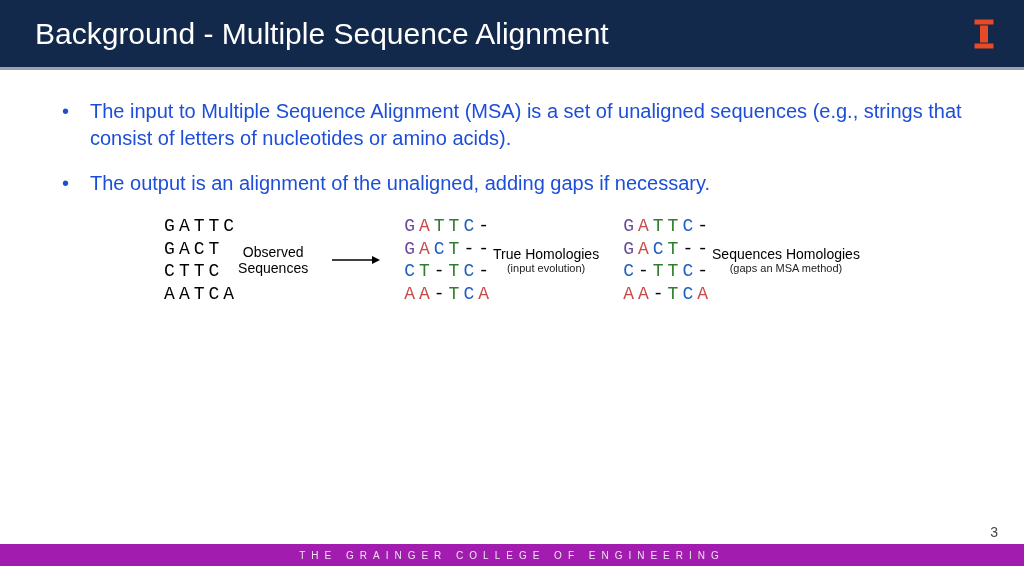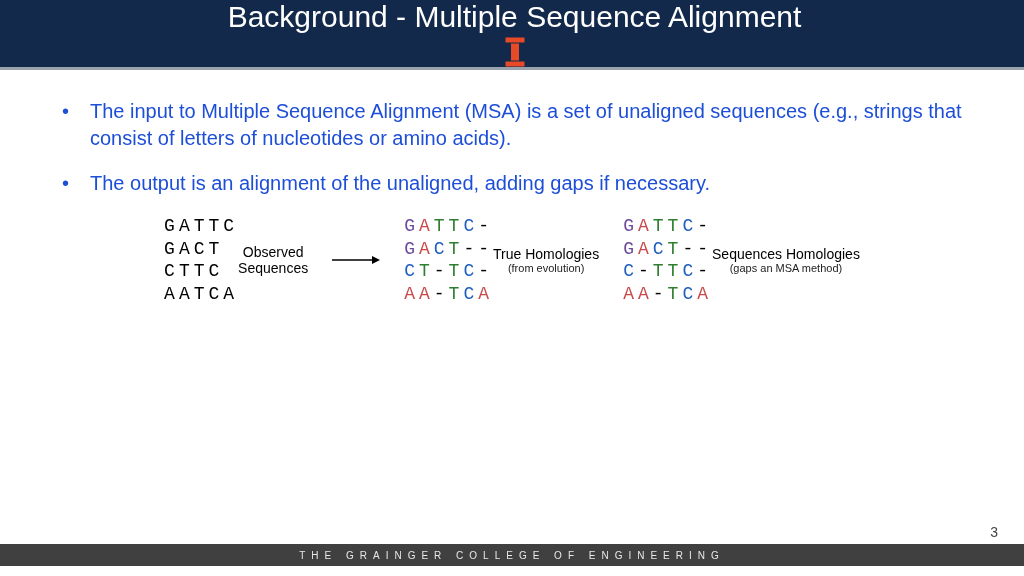--- a/index.html
+++ b/index.html
@@ -12,21 +12,20 @@
       overflow: hidden;
     }
     .header {
       background: #13294b;
       height: 70px;
       display: flex;
       align-items: center;
       justify-content: space-between;
       padding: 0 30px 0 35px;
       border-bottom: 3px solid #9aa2ad;
-      flex-direction: column;
     }
     .title {
       color: #ffffff;
       font-size: 30px;
       font-weight: 400;
     }
     .logo {
       width: 20px;
       height: 30px;
       position: relative;
@@ -92,21 +91,21 @@
     .nt-A { color: #c94a4a; }
     .nt-T { color: #2f7d2f; }
     .nt-C { color: #1f5fbf; }
     .nt-gap { color: #000; }
     .footer {
       position: absolute;
       bottom: 10px;
       left: 0;
       width: 100%;
       height: 22px;
-      background: #404040;
+      background: #a21caf;
       display: flex;
       align-items: center;
       justify-content: center;
     }
     .footer-text {
       color: #e8e8e8;
       font-size: 10px;
       letter-spacing: 6px;
     }
     .pagenum {
@@ -159,21 +158,21 @@
       </svg>
     </div>
 
     <div class="col">
       <div class="seqblock"><span class="nt-G">G</span><span class="nt-A">A</span><span class="nt-T">T</span><span class="nt-T">T</span><span class="nt-C">C</span><span class="nt-gap">-</span>
 <span class="nt-G">G</span><span class="nt-A">A</span><span class="nt-C">C</span><span class="nt-T">T</span><span class="nt-gap">-</span><span class="nt-gap">-</span>
 <span class="nt-C">C</span><span class="nt-T">T</span><span class="nt-gap">-</span><span class="nt-T">T</span><span class="nt-C">C</span><span class="nt-gap">-</span>
 <span class="nt-A">A</span><span class="nt-A">A</span><span class="nt-gap">-</span><span class="nt-T">T</span><span class="nt-C">C</span><span class="nt-A">A</span></div>
       <div class="caption">
         <div>True Homologies</div>
-        <div class="sub">(from evolution)</div>
+        <div class="sub">(input evolution)</div>
       </div>
     </div>
 
     <div class="col">
       <div class="seqblock"><span class="nt-G">G</span><span class="nt-A">A</span><span class="nt-T">T</span><span class="nt-T">T</span><span class="nt-C">C</span><span class="nt-gap">-</span>
 <span class="nt-G">G</span><span class="nt-A">A</span><span class="nt-C">C</span><span class="nt-T">T</span><span class="nt-gap">-</span><span class="nt-gap">-</span>
 <span class="nt-C">C</span><span class="nt-gap">-</span><span class="nt-T">T</span><span class="nt-T">T</span><span class="nt-C">C</span><span class="nt-gap">-</span>
 <span class="nt-A">A</span><span class="nt-A">A</span><span class="nt-gap">-</span><span class="nt-T">T</span><span class="nt-C">C</span><span class="nt-A">A</span></div>
       <div class="caption">
         <div>Sequences Homologies</div>

